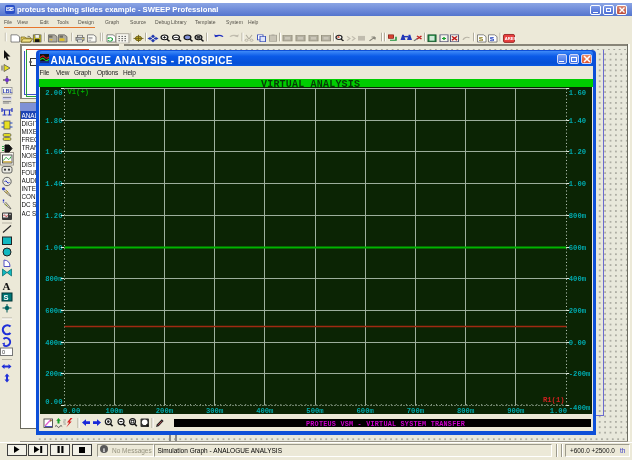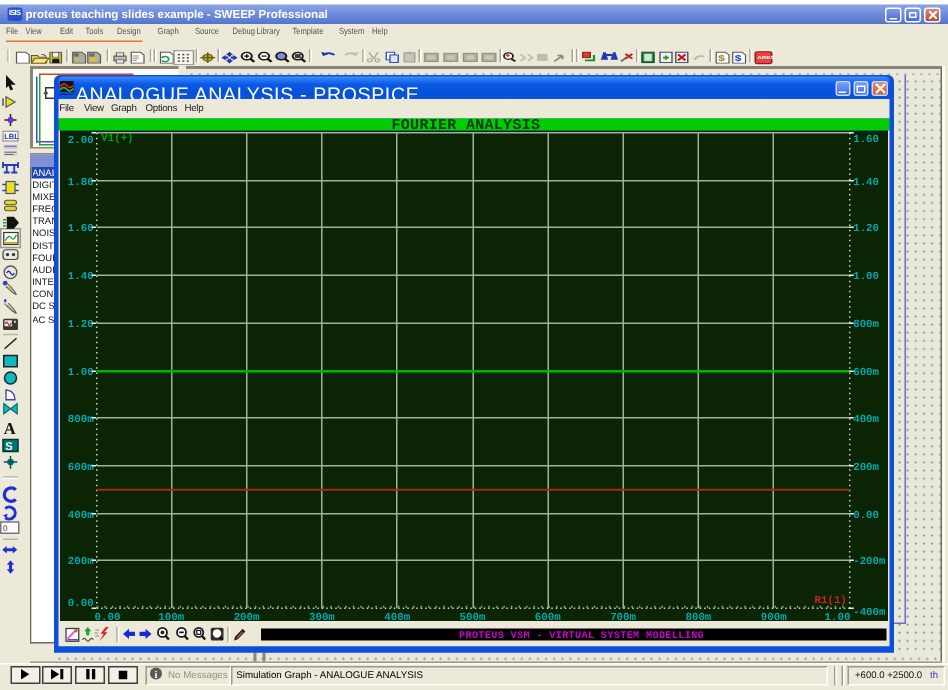--- a/index.html
+++ b/index.html
@@ -331,37 +331,37 @@
 <div class="ab" style="left:169px;top:434.5px;width:1.5px;height:6px;background:#888;"></div>
 <div class="ab" style="left:175px;top:434.5px;width:1.5px;height:6px;background:#888;"></div>
 <div class="ab" style="left:36px;top:50px;width:560px;height:385px;background:#0d4fd8;border-radius:4px 4px 0 0;"></div>
 <div class="ab" style="left:39px;top:50.5px;width:554px;height:15.5px;background:linear-gradient(#3f8bf8,#0a5ae8 35%,#0550d6 80%,#0a58e0);border-radius:3px 3px 0 0;"></div>
 <div class="ab" style="left:39.5px;top:53.5px;width:9px;height:9px;background:#111;"></div>
 <svg class="ab" style="left:39.5px;top:53.5px" width="9" height="9" viewBox="0 0 9 9">
     <path d="M0 4 Q2.5 0.5 4.5 3 T9 3" stroke="#d02020" stroke-width="1.2" fill="none"></path>
     <path d="M0 6 Q2.5 3 4.5 5.5 T9 5" stroke="#20c030" stroke-width="1.2" fill="none"></path>
     <path d="M0 8 h9" stroke="#2040d0" stroke-width="1.2" fill="none"></path>
   </svg>
-<div class="t" style="left:50.5px;top:54.5px;font-size:13px;font-weight:normal;color:#fff;letter-spacing:0.45px;">ANALOGUE ANALYSIS - PROSPICE</div>
+<div class="t" style="left:50.5px;top:54.5px;font-size:10px;font-weight:bold;color:#fff;letter-spacing:0.45px;">ANALOGUE ANALYSIS - PROSPICE</div>
 <div class="ab" style="left:556.5px;top:53.5px;width:10.5px;height:10.5px;background:linear-gradient(#7aa0f4,#3A6FE8);border:1px solid #cfd8f8;border-radius:2px;box-sizing:border-box;"></div>
 <div class="ab" style="left:568.5px;top:53.5px;width:10.5px;height:10.5px;background:linear-gradient(#7aa0f4,#3A6FE8);border:1px solid #cfd8f8;border-radius:2px;box-sizing:border-box;"></div>
 <div class="ab" style="left:581px;top:53.5px;width:10.5px;height:10.5px;background:linear-gradient(#f08a60,#E0552E);border:1px solid #cfd8f8;border-radius:2px;box-sizing:border-box;"></div>
 <div class="ab" style="left:559px;top:60.5px;width:5px;height:1.5px;background:#fff;"></div>
 <div class="ab" style="left:571px;top:56.5px;width:5.5px;height:5px;border:1.2px solid #fff;box-sizing:border-box;"></div>
 <svg class="ab" style="left:582.5px;top:55px" width="8" height="8" viewBox="0 0 8 8">
     <path d="M1 1 L7 7 M7 1 L1 7" stroke="#fff" stroke-width="1.6"></path>
   </svg>
 <div class="ab" style="left:39px;top:66px;width:554px;height:13px;background:#ece9d8;"></div>
 <div class="t" style="left:39.5px;top:69px;font-size:6.5px;color:#222;letter-spacing:-0.2px;">File</div>
 <div class="t" style="left:56px;top:69px;font-size:6.5px;color:#222;letter-spacing:-0.2px;">View</div>
 <div class="t" style="left:74px;top:69px;font-size:6.5px;color:#222;letter-spacing:-0.2px;">Graph</div>
 <div class="t" style="left:97px;top:69px;font-size:6.5px;color:#222;letter-spacing:-0.2px;">Options</div>
 <div class="t" style="left:123px;top:69px;font-size:6.5px;color:#222;letter-spacing:-0.2px;">Help</div>
 <div class="ab" style="left:39px;top:79px;width:554px;height:7.6px;background:#00cd00;"></div>
-<div class="t" style="left:261px;top:78.6px;font-size:10px;font-family:&quot;Liberation Mono&quot;,monospace;color:#073807;letter-spacing:0.2px;font-weight:bold;">FOURIER ANALYSIS</div>
+<div class="t" style="left:261px;top:78.6px;font-size:10px;font-family:&quot;Liberation Mono&quot;,monospace;color:#073807;letter-spacing:0.2px;font-weight:bold;">VIRTUAL ANALYSIS</div>
 <svg class="ab" style="left:39px;top:86.6px" width="554" height="327.4" viewBox="0 0 554 327.4">
 <rect x="0" y="0" width="554" height="327.4" fill="#0b2404"></rect>
 <line x1="25.5" y1="1.5" x2="527.5" y2="1.5" stroke="#9fb29f" stroke-width="1"></line>
 <line x1="25.5" y1="33.5" x2="527.5" y2="33.5" stroke="#9fb29f" stroke-width="1"></line>
 <line x1="25.5" y1="64.5" x2="527.5" y2="64.5" stroke="#9fb29f" stroke-width="1"></line>
 <line x1="25.5" y1="96.5" x2="527.5" y2="96.5" stroke="#9fb29f" stroke-width="1"></line>
 <line x1="25.5" y1="128.5" x2="527.5" y2="128.5" stroke="#9fb29f" stroke-width="1"></line>
 <line x1="25.5" y1="160.5" x2="527.5" y2="160.5" stroke="#9fb29f" stroke-width="1"></line>
 <line x1="25.5" y1="191.5" x2="527.5" y2="191.5" stroke="#9fb29f" stroke-width="1"></line>
 <line x1="25.5" y1="223.5" x2="527.5" y2="223.5" stroke="#9fb29f" stroke-width="1"></line>
@@ -467,21 +467,21 @@
 <rect x="92.2" y="4.3" width="2.6" height="2.6" fill="none" stroke="#111" stroke-width="0.8"></rect>
 <rect x="101.5" y="2.5" width="8.5" height="8.5" rx="1" fill="#303030"></rect>
     <circle cx="105.7" cy="6.3" r="2.8" fill="#fff"></circle>
     <line x1="107.5" y1="8.5" x2="109.5" y2="10.5" stroke="#111" stroke-width="1.4"></line>
 <line x1="113" y1="2" x2="113" y2="12" stroke="#a8a494"></line>
     <line x1="114" y1="2" x2="114" y2="12" stroke="#fff"></line>
 <path d="M117 11 l0.8-2.6 5-5.2 1.8 1.8 -5 5.2 Z" fill="#222"></path>
     <path d="M119 9.3 l3.8-4" stroke="#c05050" stroke-width="1"></path>
 </svg>
 <div class="ab" style="left:173.5px;top:419.3px;width:417px;height:8.2px;background:#000;"></div>
-<div class="t" style="left:306px;top:420.2px;font-size:6.8px;font-family:&quot;Liberation Mono&quot;,monospace;font-weight:bold;color:#cc00cc;letter-spacing:0.22px;">PROTEUS VSM - VIRTUAL SYSTEM MODELLING</div>
+<div class="t" style="left:306px;top:420.2px;font-size:6.8px;font-family:&quot;Liberation Mono&quot;,monospace;font-weight:bold;color:#cc00cc;letter-spacing:0.22px;">PROTEUS VSM - VIRTUAL SYSTEM TRANSFER</div>
 <div class="ab" style="left:36px;top:430.6px;width:560px;height:4.4px;background:#0d4fd8;"></div>
 <div class="ab" style="left:0px;top:441.7px;width:632px;height:18.3px;background:#ece9d8;border-top:1px solid #fff;"></div>
 <div class="ab" style="left:6.5px;top:444px;width:20px;height:11.8px;background:#f2f1e8;border:1px solid #404040;box-sizing:border-box;"></div>
 <svg class="ab" style="left:13.0px;top:446.3px" width="7" height="7">
     <path d="M1 0 L6.5 3.5 L1 7 Z" fill="#000"></path>
   </svg>
 <div class="ab" style="left:28.3px;top:444px;width:20px;height:11.8px;background:#f2f1e8;border:1px solid #404040;box-sizing:border-box;"></div>
 <svg class="ab" style="left:33.8px;top:446.3px" width="9" height="7">
     <path d="M0 0 L5.5 3.5 L0 7 Z" fill="#000"></path>
     <rect x="6.2" y="0" width="2" height="7" fill="#000"></rect>

